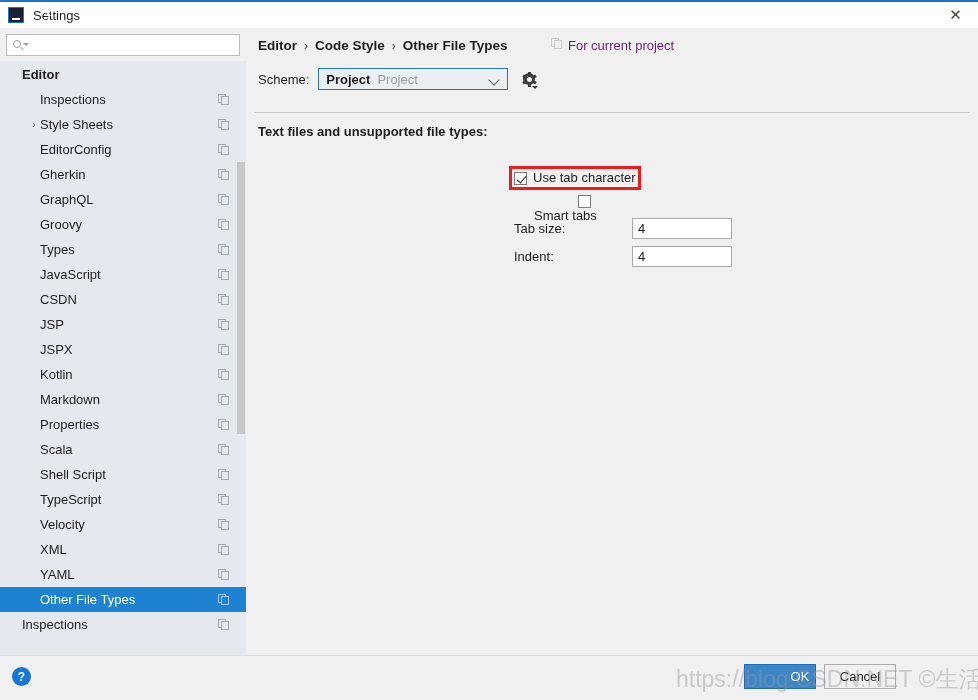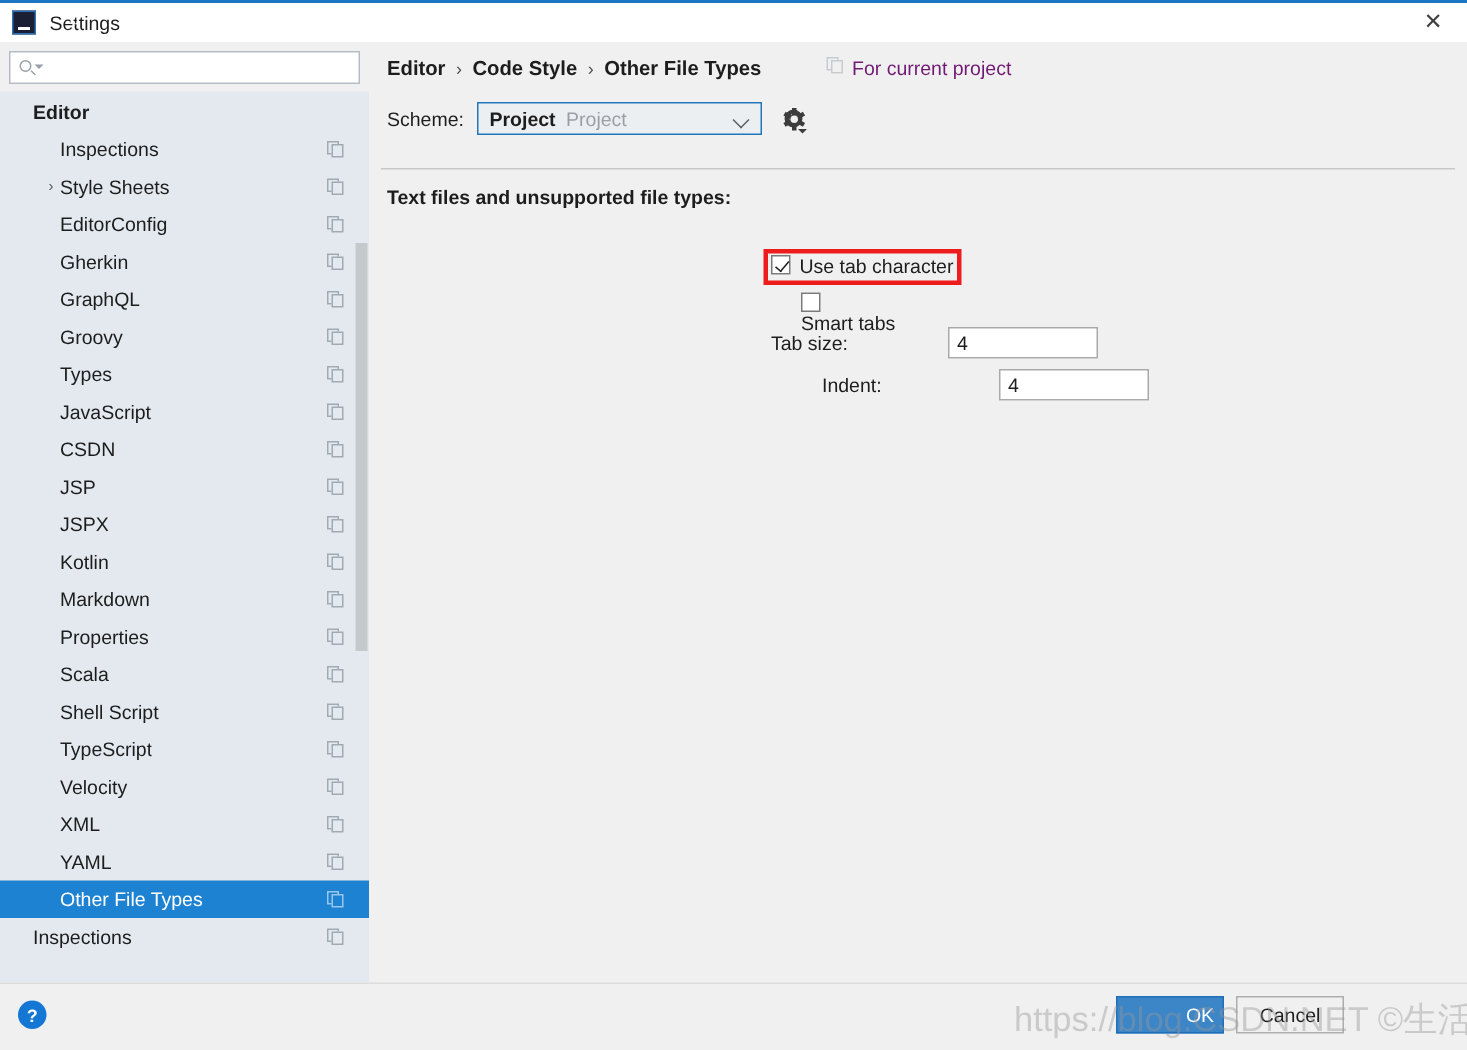--- a/index.html
+++ b/index.html
@@ -304,21 +304,21 @@
   }
   .section-title {
     position: absolute;
     left: 12px; top: 96px;
     font-size: 13px;
     font-weight: bold;
   }
   .chk-row {
     position: absolute;
     display: flex;
-    align-items: flex-start;
+    align-items: flex-end;
   }
   .chk {
     width: 13px; height: 13px;
     border: 1px solid #7a7a7a;
     background: #ffffff;
     box-sizing: border-box;
     position: relative;
     margin-right: 6px;
     flex: 0 0 13px;
   }
@@ -675,21 +675,21 @@
       <div class="chk-row" style="left:288px; top:167px;flex-direction:column;">
         <span class="chk"></span>
         <span>Smart tabs</span>
       </div>
 
       <div class="field-row" style="left:268px; top:190px;">
         <span class="field-label">Tab size:</span>
         <input class="txt" type="text" value="4" style="">
       </div>
 
-      <div class="field-row" style="left:268px; top:218px;margin-left:34px;">
+      <div class="field-row" style="left:268px; top:218px;">
         <span class="field-label">Indent:</span>
         <input class="txt" type="text" value="4" style="">
       </div>
 
     </div>
   </div>
 
   <div class="footer">
     <div class="help-btn">?</div>
     <div class="btn primary btn-ok">OK</div>

